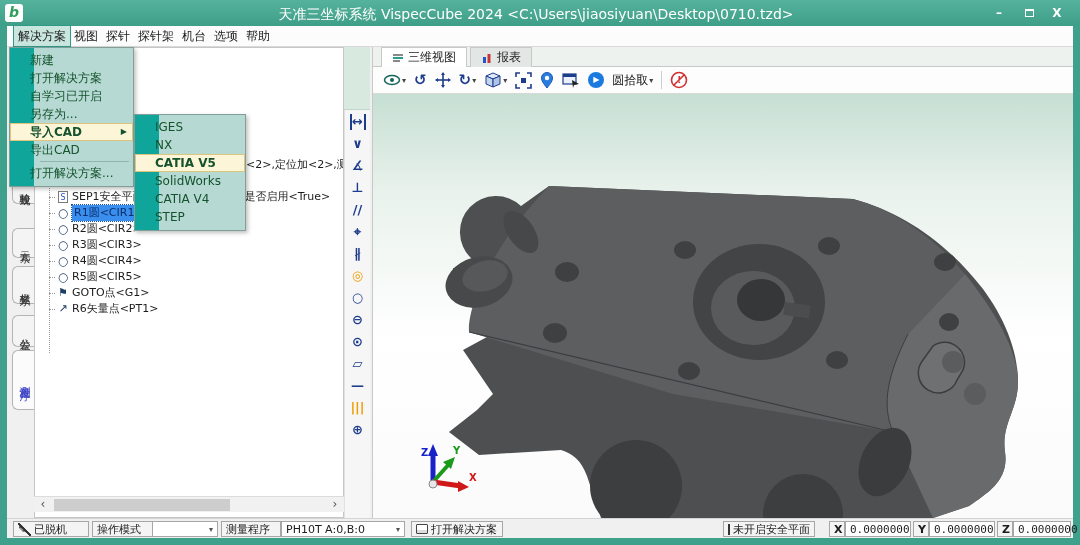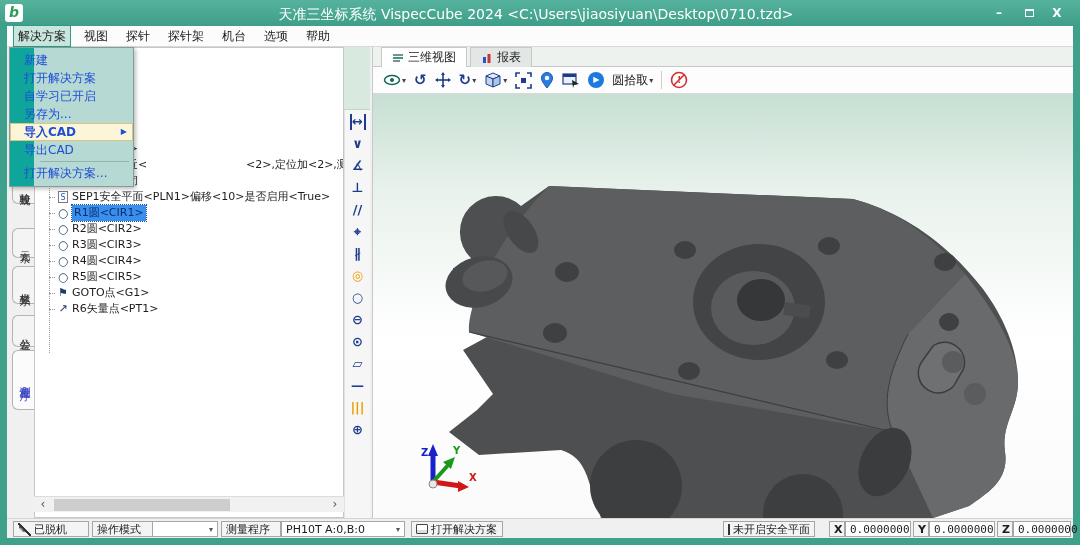--- a/index.html
+++ b/index.html
@@ -19,21 +19,21 @@
     font-size:12px; font-weight:bold; line-height:18px; }
   .btn-min { right:70px; } .btn-restore { right:40px; } .btn-close { right:12px; }
   .restore-box { display:inline-block; width:9px; height:8px; border:1px solid #fff; border-top:2px solid #fff; margin-top:5px; }
 
   
   .inner { position:absolute; left:7px; top:26px; right:7px; bottom:7px; background:#f0f0f0; }
 
   
   .menubar { position:absolute; left:0; top:0; right:0; height:21px; background:#fcfcfc;
     border-bottom:1px solid #d9d9d9; display:flex; padding-left:7px; }
-  .menu-item { padding:0 4px; margin-right:10px; line-height:20px; font-size:12px; }
+  .menu-item { padding:0 4px; line-height:20px; font-size:12px; }
   .menu-item.open { background:#c8e5de; outline:1px solid #2e9a87; }
 
   
   .side-tab { position:absolute; left:5px; width:22px; background:#f4f4f4;
     border:1px solid #b4b4b4; border-right:none; border-radius:6px 0 0 6px;
     writing-mode:vertical-rl; text-orientation:upright; font-size:11px; color:#333;
     text-align:center; letter-spacing:1px; line-height:20px; }
   .side-tab.active { color:#3b43c4; background:#fbfbfb; }
 
   
@@ -118,22 +118,22 @@
   .safety-ic { display:inline-block; width:11px; height:11px; border:1px solid #333; background:
     linear-gradient(to top right, transparent 45%, #333 45%, #333 55%, transparent 55%); }
   .book-ic { display:inline-block; width:12px; height:10px; border:1px solid #444; border-radius:1px;
     background:linear-gradient(#fff 60%, #ddd 60%); }
   .combo-arrow { margin-left:auto; color:#555; font-size:8px; }
 
   
   .popup { position:absolute; background:#b7d9d3; border:1px solid #7f9f98;
     box-shadow:2px 2px 4px rgba(0,0,0,.25); z-index:50; }
   .popup .gutter { position:absolute; left:0; top:0; bottom:0; width:24px; background:#10a59a; }
-  .pm-item { position:relative; height:18px; line-height:18px; padding-left:14px; font-size:12px;
-    color:#1d4ed8; white-space:nowrap; }
+  .pm-item { position:relative; height:18px; line-height:18px; padding-left:20px; font-size:12px;
+    color:#14532d; white-space:nowrap; }
   .pm-item.hl { background:#fdf5d8; outline:1px solid #dcc57e; outline-offset:-1px;font-weight:bold; }
   .pm-sep { height:5px; position:relative; }
   .pm-sep::after { content:""; position:absolute; left:30px; right:4px; top:2px; border-top:1px solid #8fb5ae; }
   .pm-arrow { position:absolute; right:6px; top:0; font-size:8px; }
   #solution-menu { left:2px; top:21px; width:125px; padding:3px 0 4px; }
   #cad-submenu { left:127px; top:88px; width:112px; padding:3px 0 4px; z-index:55; }
 </style>
 </head>
 <body>
 
@@ -496,15 +496,24 @@
       <div class="pm-item">另存为...</div>
       <div class="pm-item hl">
         <span>导入CAD</span>
         <span class="pm-arrow">▶</span>
       </div>
       <div class="pm-item">导出CAD</div>
       <div class="pm-sep"></div>
       <div class="pm-item">打开解决方案...</div>
     </div>
 
+    <div class="popup" id="cad-submenu">
+      <div class="gutter"></div>
+      <div class="pm-item">IGES</div>
+      <div class="pm-item">NX</div>
+      <div class="pm-item hl">CATIA V5</div>
+      <div class="pm-item">SolidWorks</div>
+      <div class="pm-item">CATIA V4</div>
+      <div class="pm-item">STEP</div>
+    </div>
 
   </div>
 </div>
 
 </body></html>

